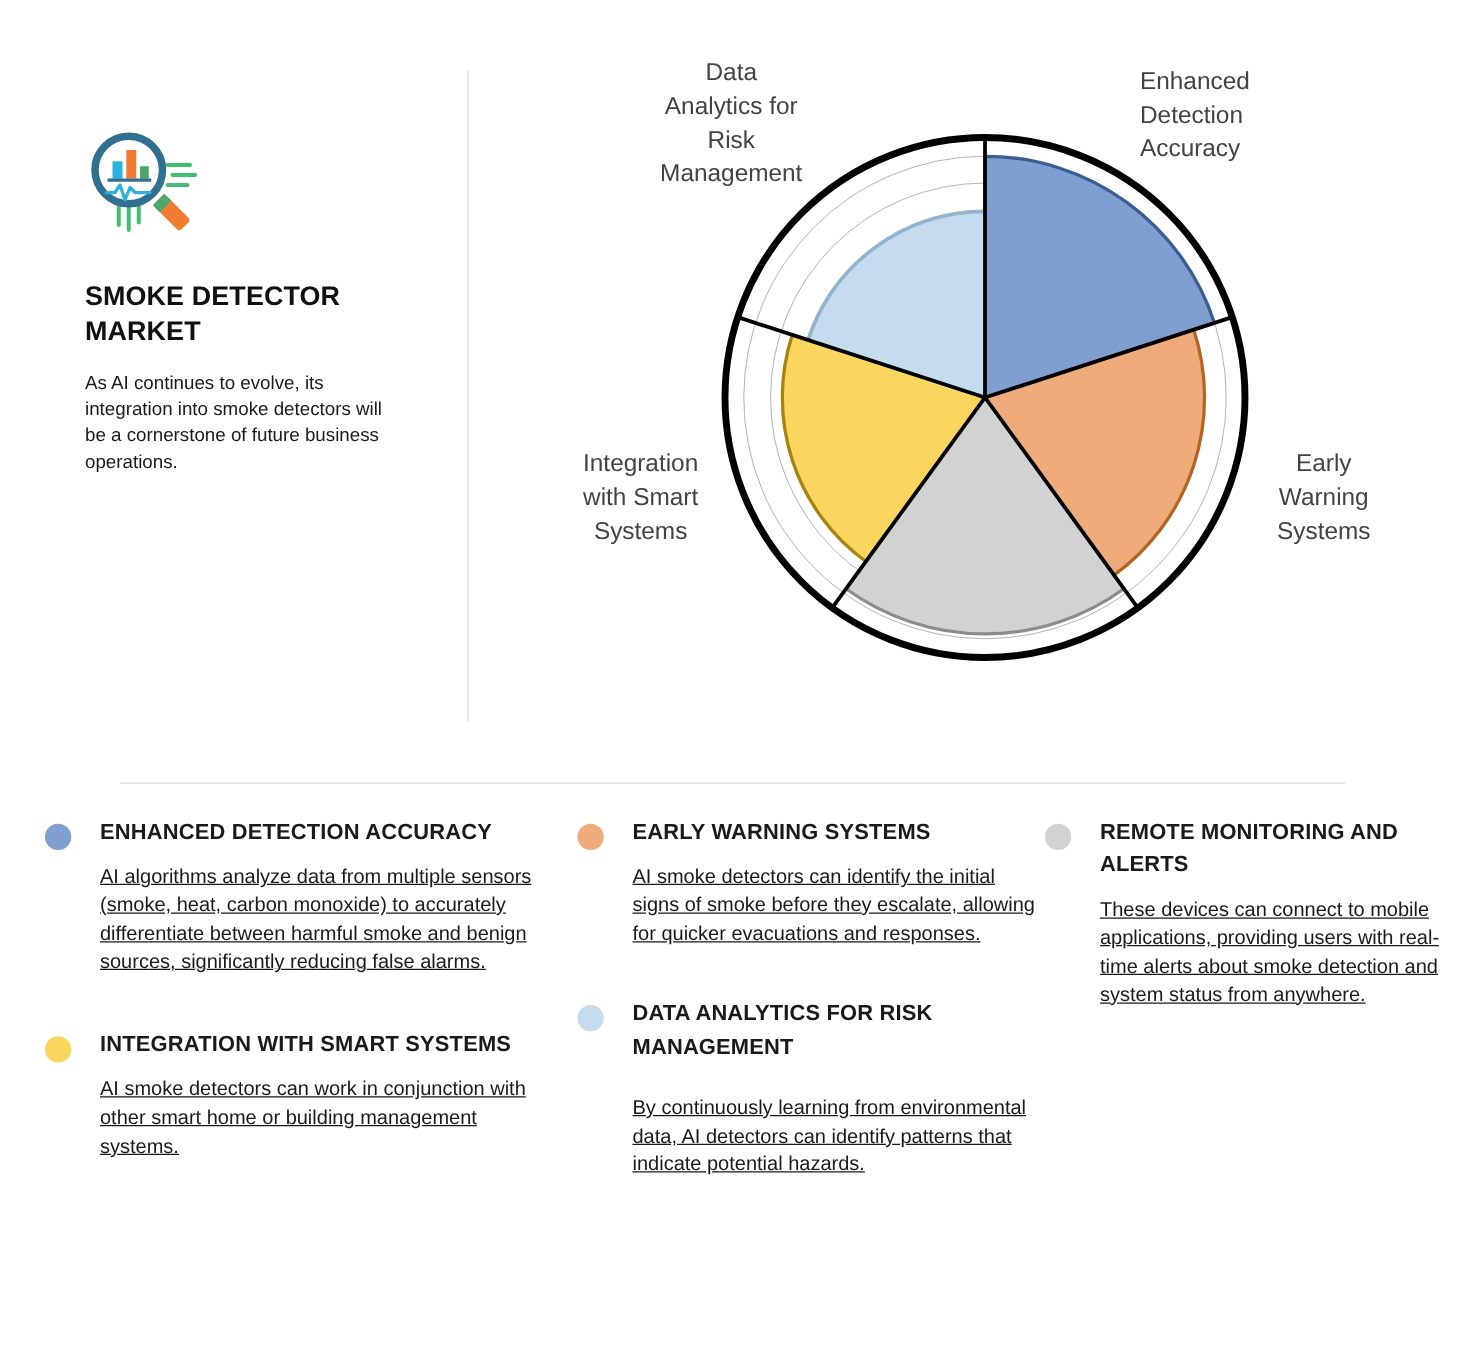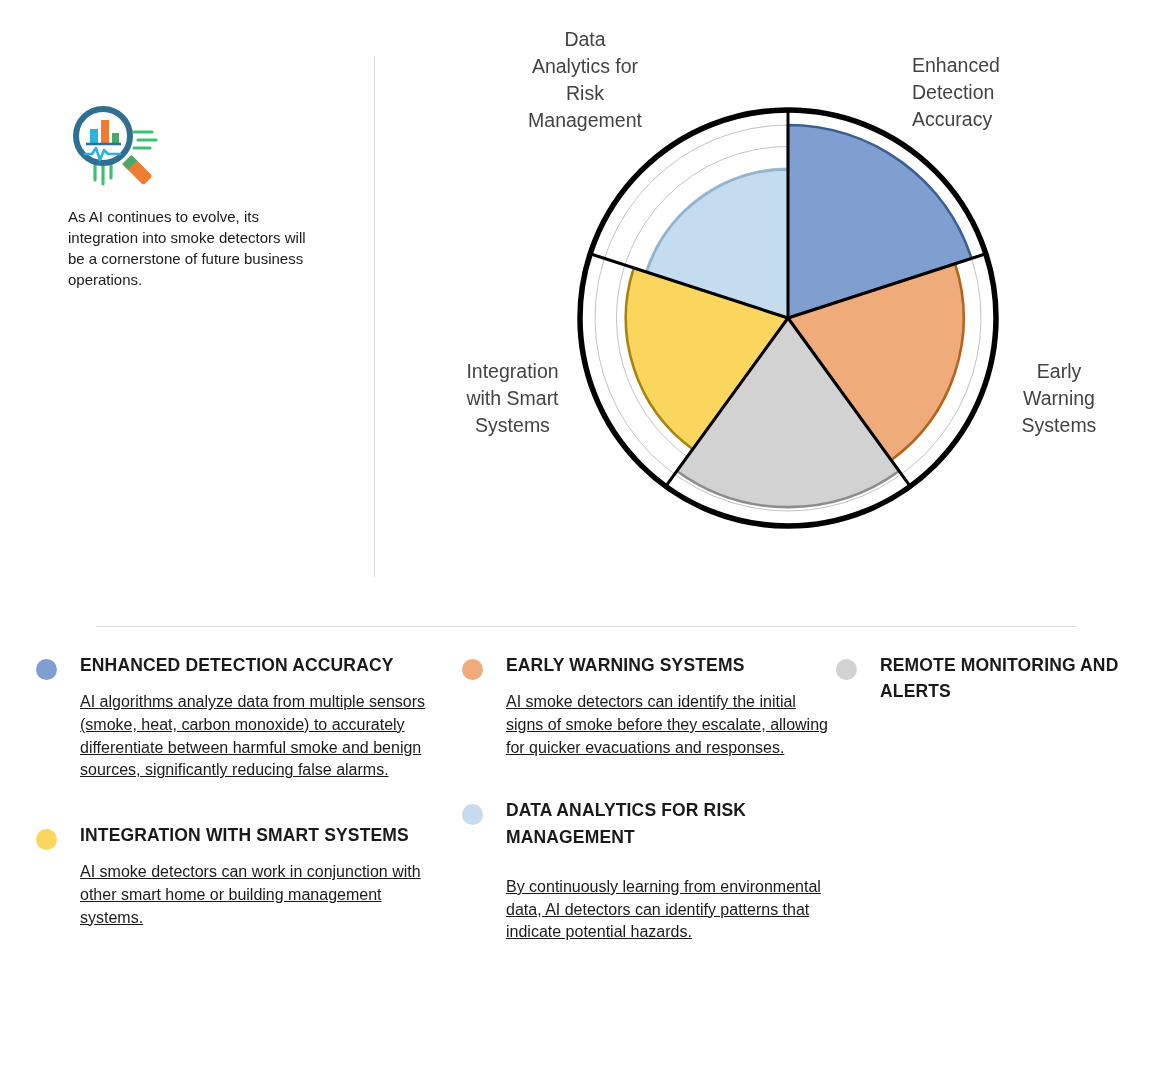--- a/index.html
+++ b/index.html
@@ -61,21 +61,21 @@
   #rose-svg { position: absolute; left: 0; top: 0; }
 
   .axis-label {
     position: absolute;
     font-size: 19.5px;
     line-height: 1.38;
     color: #434343;
     text-align: center;
     white-space: pre-line;
   }
-  #lbl-data-analytics { left: 100px; top: 26px; width: 170px; }
+  #lbl-data-analytics { left: 100px; top: 45px; width: 170px; }
   #lbl-enhanced       { left: 512px; top: 52px; width: 155px; text-align: left; }
   #lbl-early          { left: 600px; top: 358px; width: 118px; }
   #lbl-remote         { left: 318px; top: 538px; width: 180px; }
   #lbl-integration    { left: 40px;  top: 358px; width: 145px; }
 
   
   #h-divider {
     position: absolute;
     left: 96px; top: 626px;
     width: 980px; height: 1px;
@@ -147,20 +147,21 @@
 
         <circle cx="35" cy="32" r="27" fill="#ffffff" stroke="#2f6f91" stroke-width="6"></circle>
 
         <rect x="22" y="25" width="8" height="14" fill="#2bb2e0"></rect>
         <rect x="33" y="16" width="8" height="23" fill="#f07c32"></rect>
         <rect x="44" y="29" width="7" height="10" fill="#4aa86a"></rect>
         <line x1="18" y1="40" x2="53" y2="40" stroke="#2f6f91" stroke-width="2.6"></line>
 
         <polyline points="17,50 24,50 28,44 32,56 36,46 40,50 52,50" fill="none" stroke="#2bb2e0" stroke-width="2.6" stroke-linecap="round" stroke-linejoin="round"></polyline>
       </svg>
+      <div id="panel-title">SMOKE DETECTOR MARKET</div>
       <div id="panel-body">As AI continues to evolve, its integration into smoke detectors will be a cornerstone of future business operations.</div>
     </div>
 
     <div id="v-divider"></div>
 
     <div id="chart-block">
       <svg id="rose-svg" width="770" height="624" viewBox="0 0 770 624">
         <g transform="translate(388,318)">
 
           <g id="grid-rings" fill="none" stroke="#9a9a9a" stroke-width="0.7" opacity="0.85">
@@ -237,16 +238,17 @@
         <span class="dot" style="background:#c5dcee"></span>
         <div class="legend-title">DATA ANALYTICS FOR RISK MANAGEMENT</div>
         <div class="legend-desc">By continuously learning from environmental data, AI detectors can identify patterns that indicate potential hazards.</div>
       </div>
     </div>
 
     <div class="legend-col" id="col-3">
       <div class="legend-item">
         <span class="dot" style="background:#d2d2d2"></span>
         <div class="legend-title">REMOTE MONITORING AND ALERTS</div>
+        <div class="legend-desc">These devices can connect to mobile applications, providing users with real-time alerts about smoke detection and system status from anywhere.</div>
       </div>
     </div>
   </div>
 </div>
 
 </body></html>

